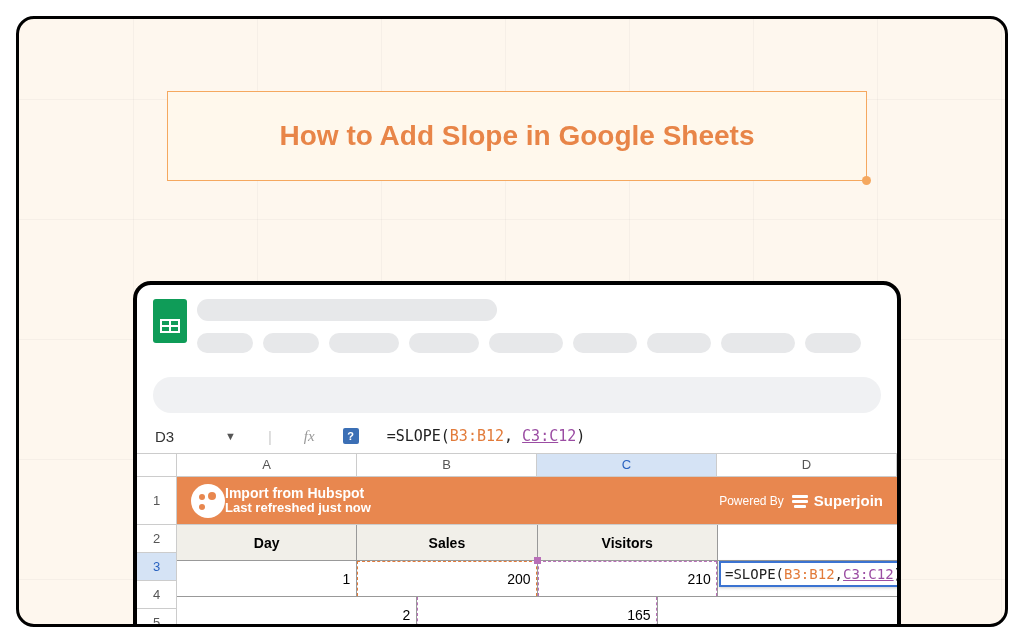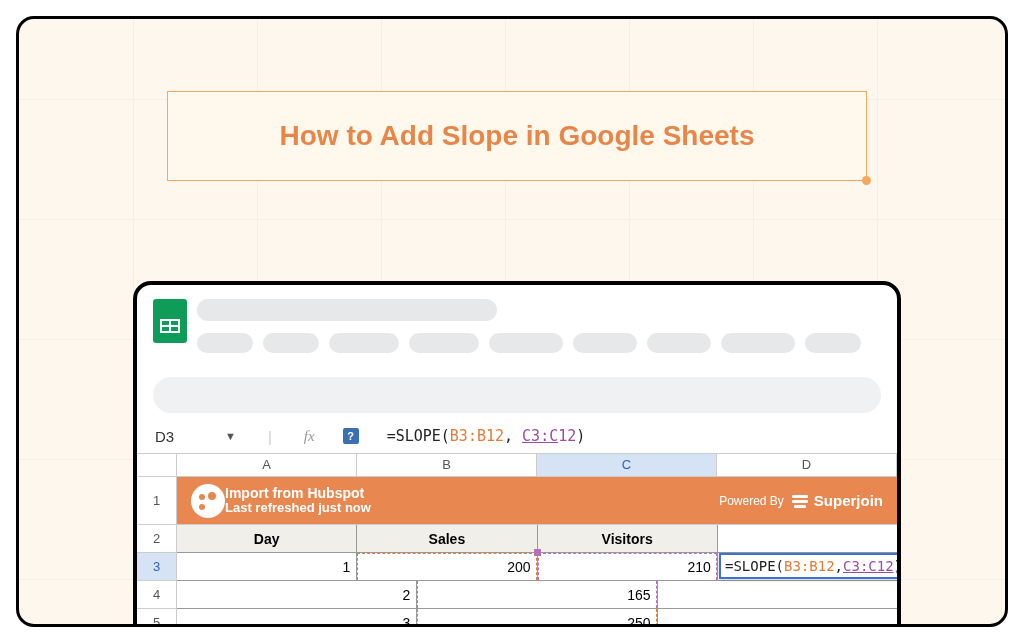--- a/index.html
+++ b/index.html
@@ -269,21 +269,21 @@
   .banner-sub { font-weight: 700; font-size: 13px; }
   .banner-spacer { flex: 1; }
   .powered-by { font-size: 12px; font-weight: 400; margin-right: 6px; }
   .superjoin-icon {
     width: 20px; height: 20px;
     display: inline-flex; align-items: center; justify-content: center;
     margin-right: 4px;
   }
   .superjoin-text { font-weight: 600; font-size: 15px; }
   .data-row {
-    height: 28px;
+    height: 36px;
     display: flex;
     border-bottom: 1px solid #999;
   }
   .cell {
     flex: 1;
     border-right: 1px solid #999;
     padding: 0 6px;
     font-size: 14px;
     display: flex;
     align-items: center;

